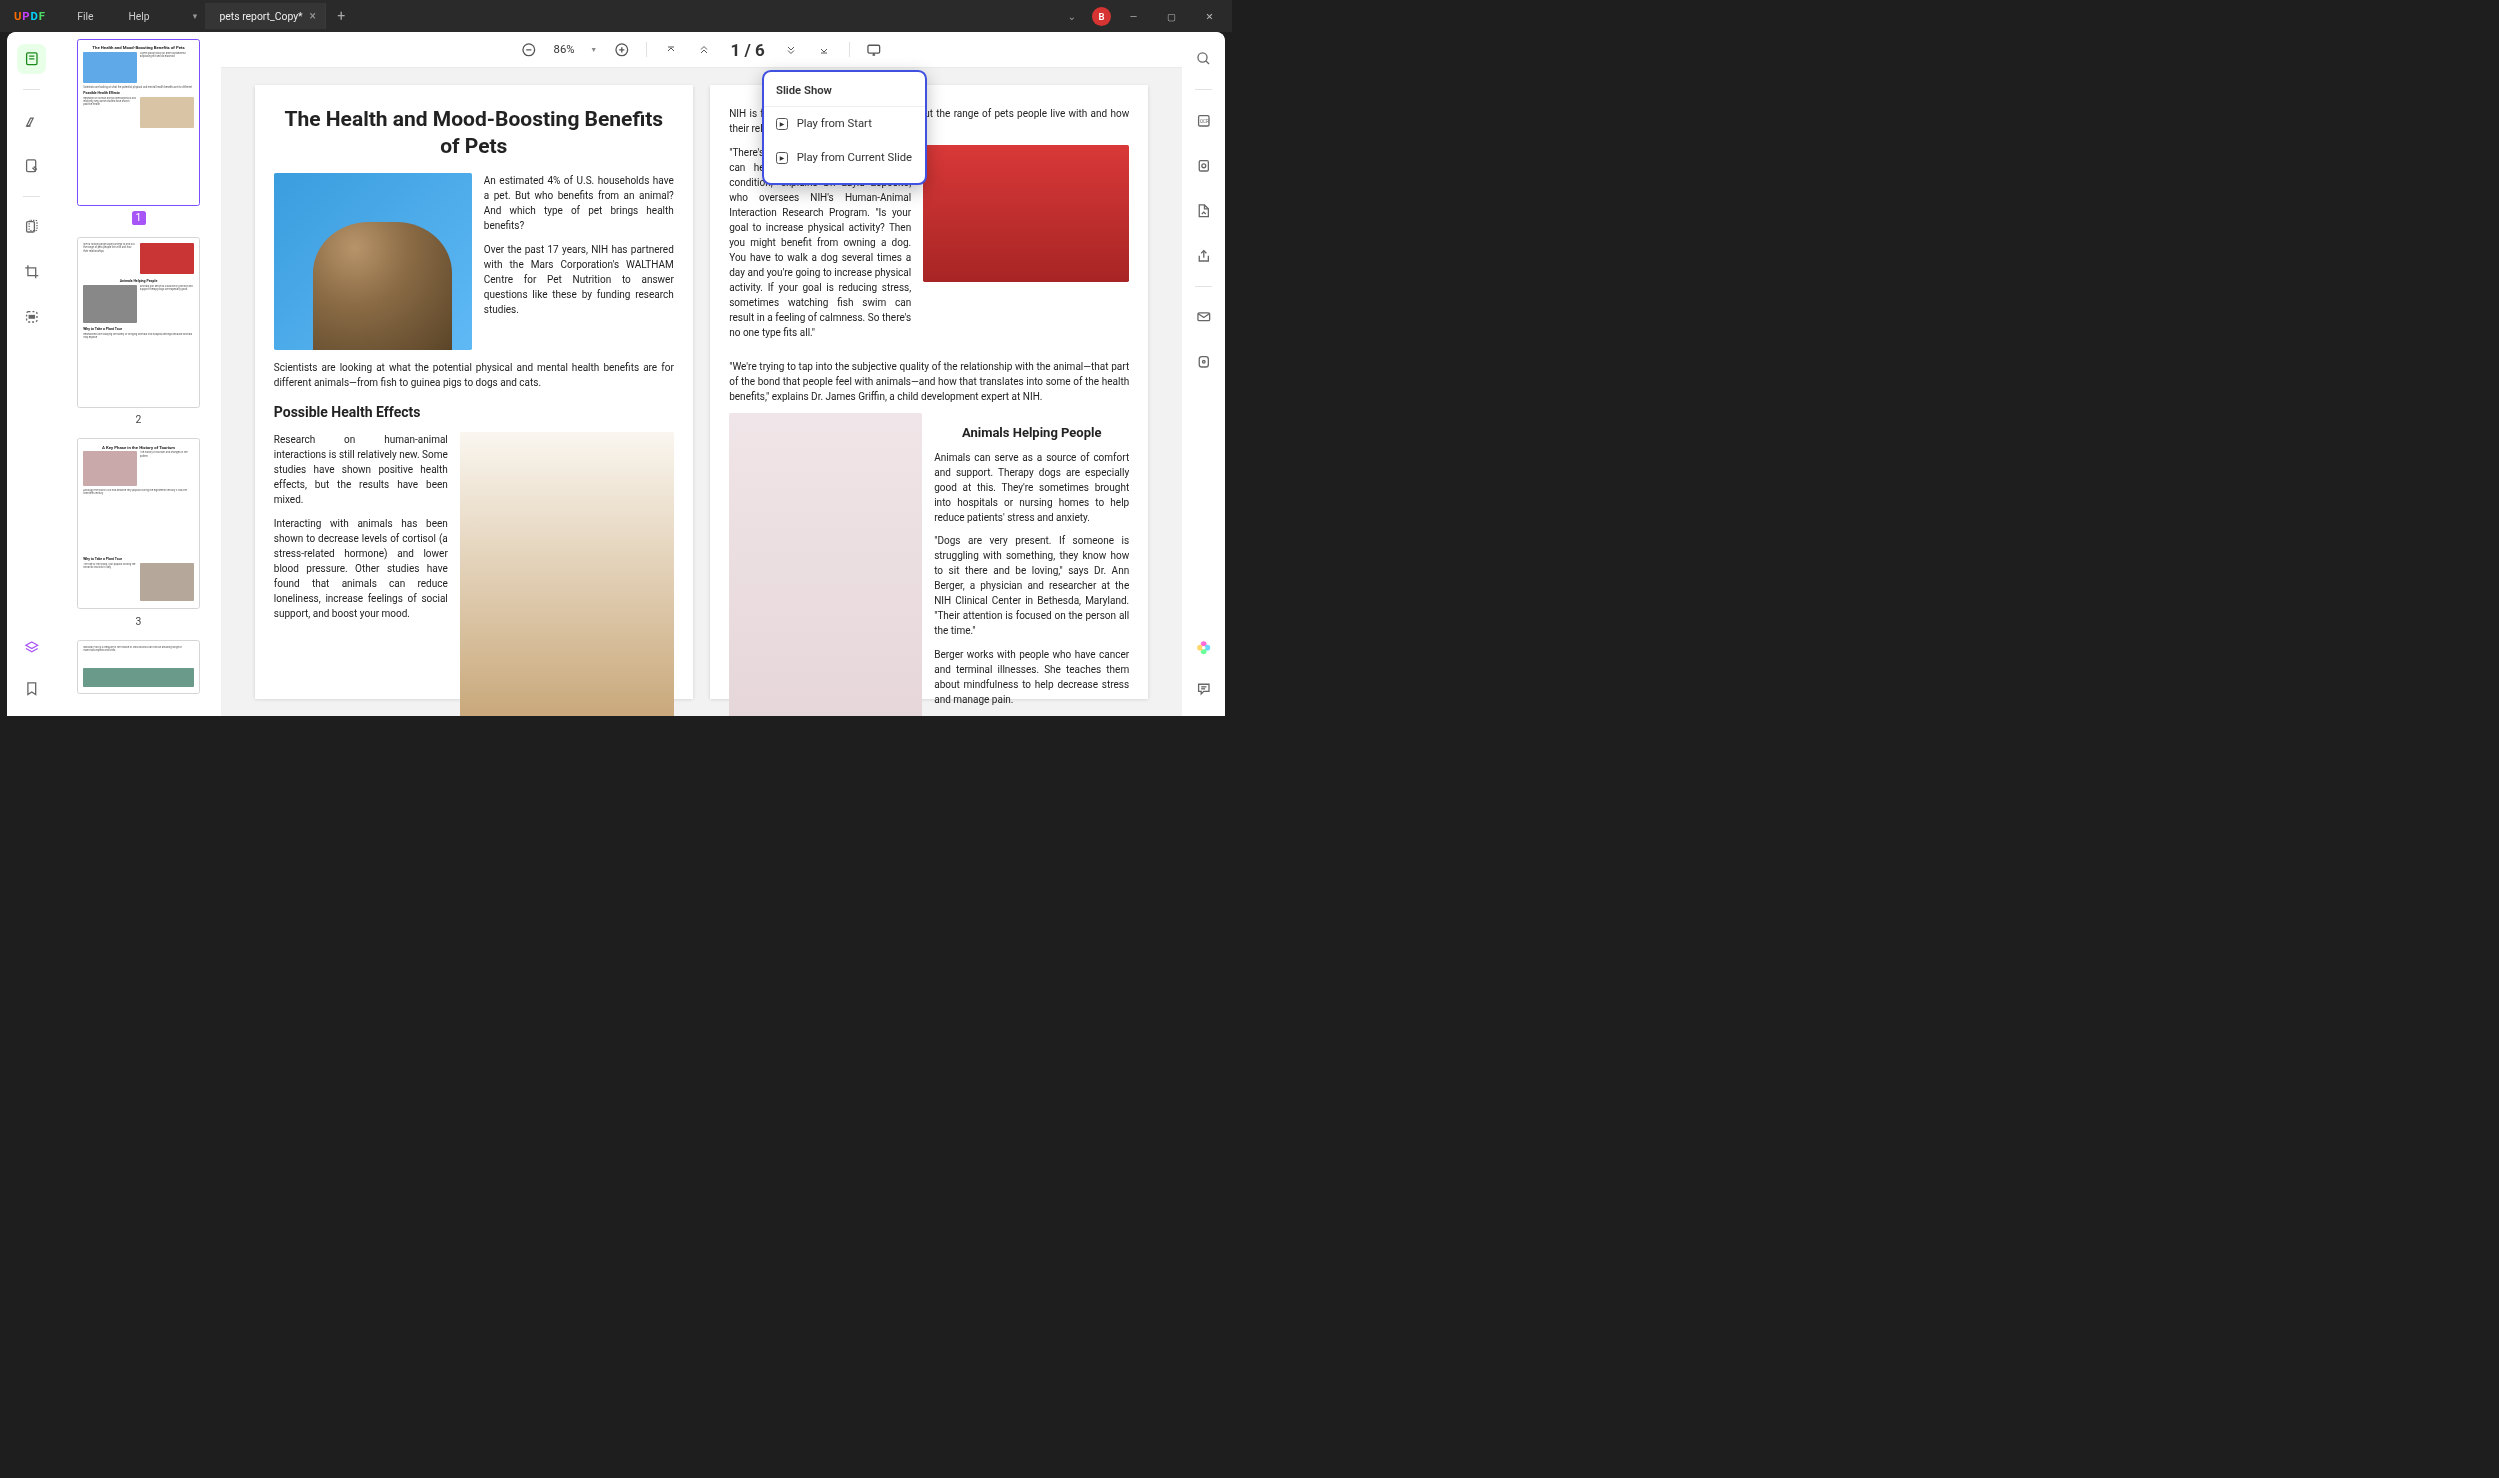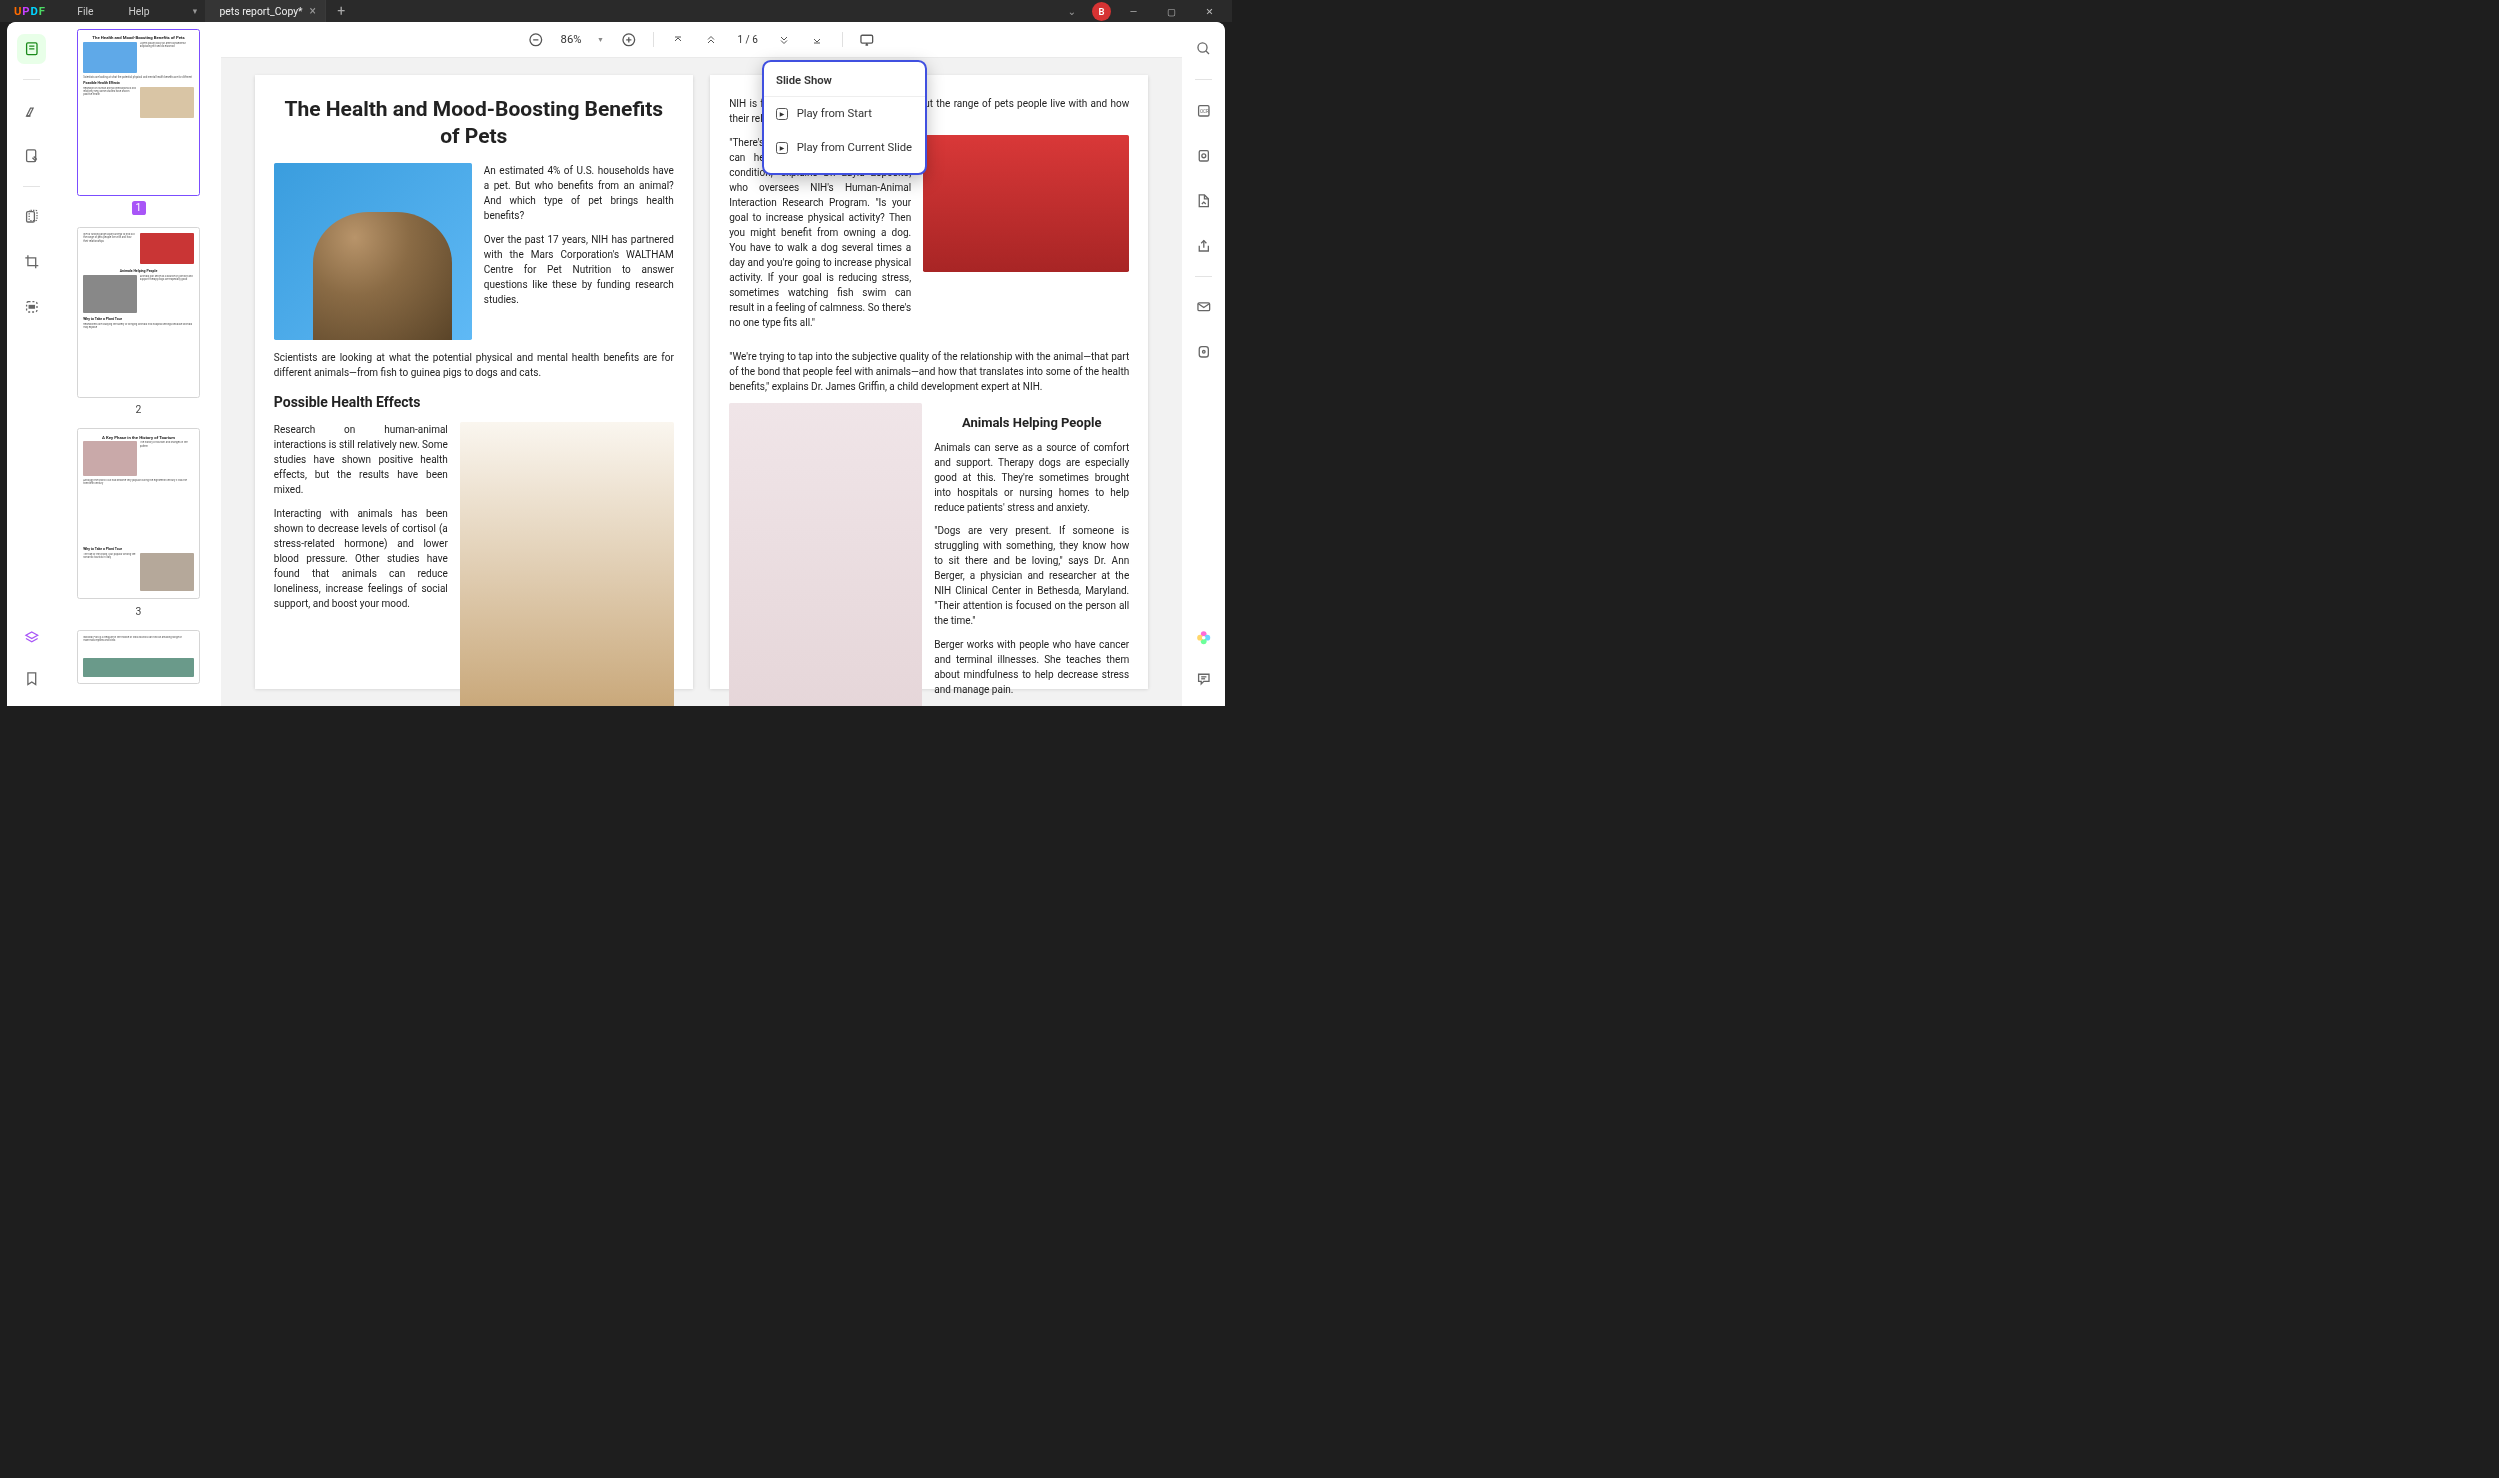--- a/index.html
+++ b/index.html
@@ -5,21 +5,21 @@
 * { margin: 0; padding: 0; box-sizing: border-box; }
 body {
   font-family: -apple-system, BlinkMacSystemFont, "Segoe UI", Roboto, sans-serif;
   background: #1e1e1e;
   width: 1232px;
   height: 719px;
   overflow: hidden;
   position: relative;
 }
 .titlebar {
-  height: 22px;
+  height: 32px;
   background: #2a2a2a;
   display: flex;
   align-items: center;
   color: #ccc;
 }
 .logo {
   padding: 0 14px;
   font-weight: 700;
   font-size: 11.3px;
   letter-spacing: 0.9px;
@@ -170,21 +170,21 @@
   border-bottom: 0.9px solid #eaeaea;
 }
 .tb-btn {
   width: 28px; height: 28px;
   display: flex; align-items: center; justify-content: center;
   cursor: pointer; color: #555; border-radius: 5.2px;
 }
 .tb-sep { width: 0.9px; height: 15.6px; background: #e0e0e0; margin: 0 5.2px; }
 .zoom-val { font-size: 11.3px; color: #333; padding: 0 5.2px; text-align: center; }
 .zoom-dd { font-size: 7px; color: #888; padding: 0 5.2px; cursor:pointer; }
-.page-ind { font-size: 10px; color: #333; padding: 0 7px; }
+.page-ind { font-size: 17px; color: #333; padding: 0 7px; font-weight: bold; }
 
 .pages {
   flex: 1;
   overflow: auto;
   padding: 17.4px 14px;
   display: flex;
   gap: 17.4px;
   justify-content: center;
 }
 .page {

